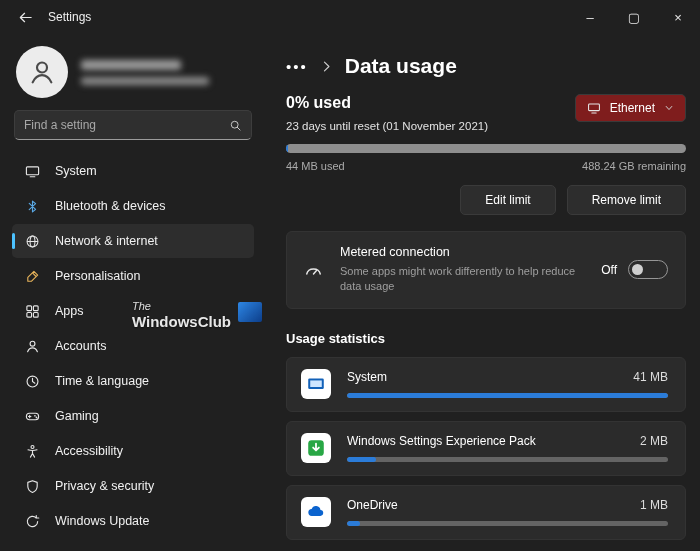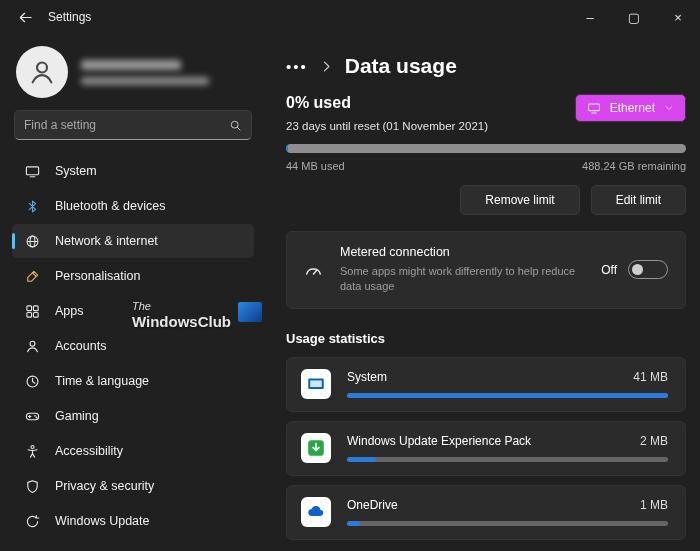--- a/index.html
+++ b/index.html
@@ -59,21 +59,21 @@
   
   .main { flex:1; padding:20px 14px 0 20px; overflow:hidden; }
   .breadcrumb { display:flex; align-items:center; gap:12px; margin-bottom:16px; }
   .crumb-dots { font-size:15px; letter-spacing:2px; color:#fff; cursor:pointer; }
   .crumb-chev { display:flex; }
   .page-title { font-size:21px; font-weight:bold; }
 
   .summary-row { display:flex; justify-content:space-between; align-items:flex-start; }
   .pct-heading { font-size:16px; font-weight:bold; margin-bottom:8px; }
   .reset-text { font-size:11.5px; color:#e2e2e2; }
-  .eth-btn { display:flex; align-items:center; gap:9px; background:#d946ef; border:1px solid #3a3a3a;
+  .eth-btn { display:flex; align-items:center; gap:9px; background:#7f1d1d; border:1px solid #3a3a3a;
              border-radius:5px; padding:6px 11px; font-size:12px; color:#fff; cursor:pointer; }
 
   .track { height:9px; background:#8e8e8e; border-radius:5px; margin:12px 0 7px 0; overflow:hidden; }
   .track-fill { height:100%; background:#2b7cd9; border-radius:5px; }
 
   .sub-row { display:flex; justify-content:space-between; font-size:11px; color:#ababab; margin-bottom:13px; }
 
   .limit-row { display:flex; justify-content:flex-end; gap:11px; margin-bottom:16px; }
   .btn { background:#2d2d2d; border:1px solid #3a3a3a; border-radius:5px; padding:7px 24px;
          font-size:12px; color:#fff; cursor:pointer; font-family:inherit; }
@@ -312,22 +312,22 @@
       <div class="track">
         <div class="track-fill" style="width: 0.5%;"></div>
       </div>
 
       <div class="sub-row">
         <span>44 MB used</span>
         <span>488.24 GB remaining</span>
       </div>
 
       <div class="limit-row">
+        <button class="btn">Edit limit</button>
         <button class="btn">Remove limit</button>
-        <button class="btn">Edit limit</button>
       </div>
 
       <div class="card metered-card">
         <svg width="19" height="19" viewBox="0 0 16 16">
           <g fill="none" stroke="#e6e6e6" stroke-width="1.2" stroke-linecap="round">
               <path d="M2.3 11.8a5.8 5.2 0 0 1 11.4 0"></path>
               <path d="M8 11.8l2.7-3.2"></path>
             </g>
         </svg>
         <div class="metered-text">
@@ -364,21 +364,21 @@
 
       <div class="card app-card">
         <div class="tile">
           <svg width="20" height="20" viewBox="0 0 18 18">
               <rect x="2" y="2" width="14" height="14" rx="3" fill="#28a745"></rect>
               <path d="M9 5v6M6.4 8.6 9 11.2l2.6-2.6" fill="none" stroke="#fff" stroke-width="1.6" stroke-linecap="round" stroke-linejoin="round"></path>
             </svg>
         </div>
         <div class="app-info">
           <div class="app-row">
-            <span>Windows Update Experience Pack</span>
+            <span>Windows Settings Experience Pack</span>
             <span class="app-size">2 MB</span>
           </div>
           <div class="app-track">
             <div class="app-fill" style="width: 9%;"></div>
           </div>
         </div>
       </div>
 
       <div class="card app-card">
         <div class="tile">

